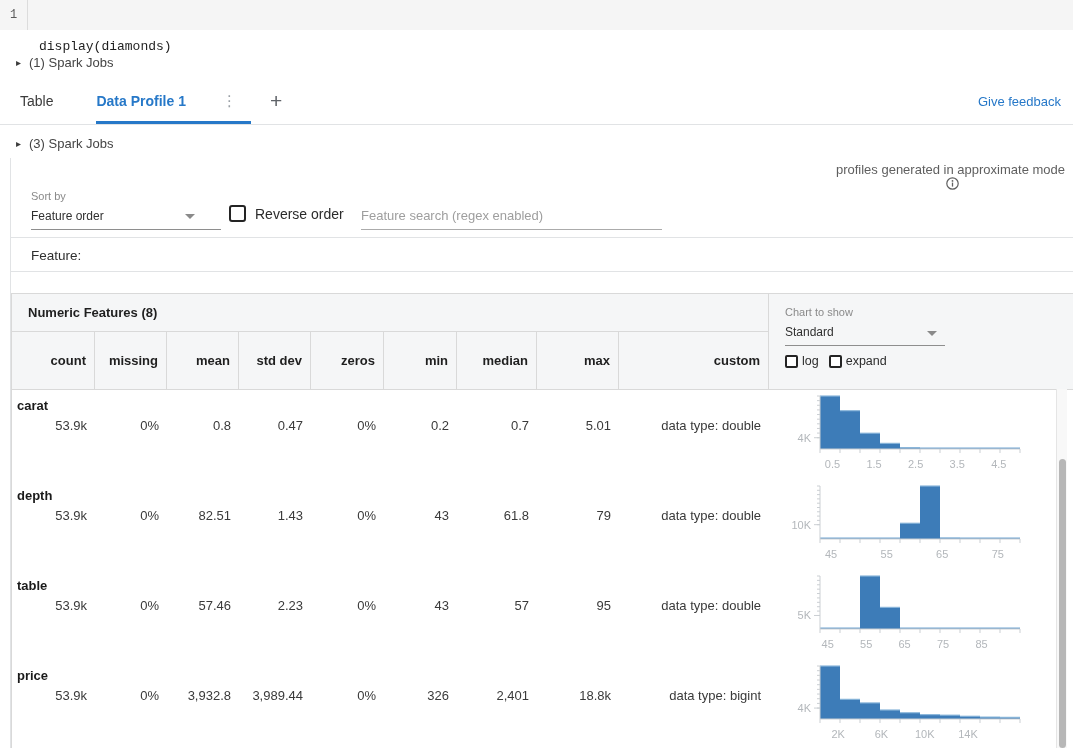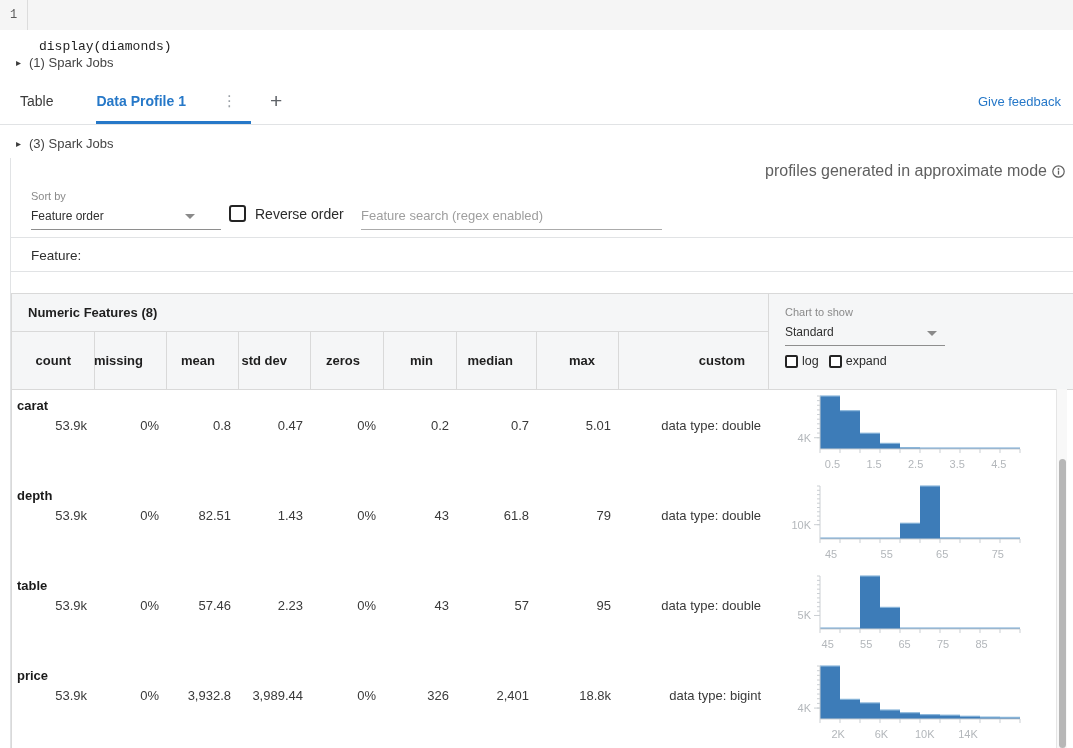--- a/index.html
+++ b/index.html
@@ -25,21 +25,21 @@
   .tab-table { margin-left: 20px; }
   .tab-active { margin-left: 43px; color: var(--accent); font-weight: 600; padding-right: 14px; gap: 24px; }
   .tab-active .underline { position: absolute; left: 0; bottom: 0; width: 100%; height: 3px; background: var(--accent); }
   .kebab { margin-left: 12px; color: #9AA0A6; font-size: 15px; font-weight: 400; cursor: pointer; }
   .plus-btn { margin-left: 19px; font-size: 21px; color: #5F6368; cursor: pointer; line-height: 20px; }
   .feedback-link { margin-left: auto; margin-right: 12px; font-size: 13px; color: var(--accent); cursor: pointer; }
   .tab-divider { position: absolute; top: 124px; left: 0; width: 1073px; height: 1px; background: #E1E3E5; }
 
   
   .panel { position: absolute; top: 158px; left: 10px; width: 1063px; height: 590px; border-left: 1px solid #E1E3E5; }
-  .approx-note { position: absolute; top: 4px; right: 8px; display: flex; align-items: center; font-size: 16px; color: #5f5f5f; }
+  .approx-note { position: absolute; top: 4px; right: 8px; display: flex; align-items: center; font-size: 13px; color: #5f5f5f; flex-direction: column; }
   .approx-note svg { margin-left: 5px; cursor: pointer; }
 
   .small-label { font-size: 11px; color: #8a8a8a; }
   .sort-label { position: absolute; left: 20px; top: 32px; }
   .select { position: relative; border-bottom: 1px solid #8e8e8e; font-size: 12px; color: #2f2f2f; cursor: pointer; }
   .sort-select { position: absolute; left: 20px; top: 45px; width: 190px; height: 27px; line-height: 26px; }
   .caret { position: absolute; top: 11px; width: 0; height: 0; border-left: 5px solid transparent; border-right: 5px solid transparent; border-top: 5px solid #8a8a8a; }
   .sort-select .caret { right: 26px; }
 
   .cb { display: inline-block; background: #fff; border: 2px solid #242424; border-radius: 3px; cursor: pointer; }
@@ -61,21 +61,21 @@
   .filter { display: flex; align-items: center; margin-left: 27px; cursor: pointer; }
   .filter:first-of-type { margin-left: 26px; }
   .filter .cb { width: 16px; height: 16px; }
   .filter-label { margin-left: 7px; font-size: 13.5px; color: #2b2b2b; }
 
   
   .ftable { position: absolute; left: 0; top: 135px; width: 1064px; height: 456px; border: 1px solid #D9D9D9; border-right: none; background: #fff; }
   .thead { display: grid; grid-template-columns: 757px 1fr; grid-template-rows: 38px 57px; border-bottom: 1px solid #D9D9D9; background: #F5F6F7; }
   .title-cell { grid-column: 1; grid-row: 1; border-right: 1px solid #D9D9D9; border-bottom: 1px solid #D9D9D9; display: flex; align-items: center; padding-left: 16px; font-size: 13px; font-weight: 700; color: #1f1f1f; text-align: center; }
   .cols-row { grid-column: 1; grid-row: 2; display: grid; grid-template-columns: 83px 72px 72px 72px 73px 73px 80px 82px 150px; }
-  .th { border-right: 1px solid #D9D9D9; display: flex; align-items: center; justify-content: flex-end; padding-right: 23px; font-size: 13px; font-weight: 700; color: #1f1f1f; }
+  .th { border-right: 1px solid #D9D9D9; display: flex; align-items: center; justify-content: flex-end; padding-right: 8px; font-size: 13px; font-weight: 700; color: #1f1f1f; }
   .chart-cell { grid-column: 2; grid-row: 1 / 3; padding: 12px 0 0 16px; }
   .chart-select { position: relative; width: 160px; height: 26px; line-height: 25px; margin-top: 2px; }
   .chart-select .caret { right: 8px; }
   .chart-checks { display: flex; align-items: center; margin-top: 8px; }
   .chart-checks .cb { width: 13px; height: 13px; border-radius: 2px; border-width: 2px; }
   .chart-checks .mini-label { font-size: 12.5px; color: #2b2b2b; margin-left: 4px; }
   .chart-checks .expand-wrap { margin-left: 10px; }
   .check-wrap { display: flex; align-items: center; cursor: pointer; }
 
   .tbody { position: relative; }

